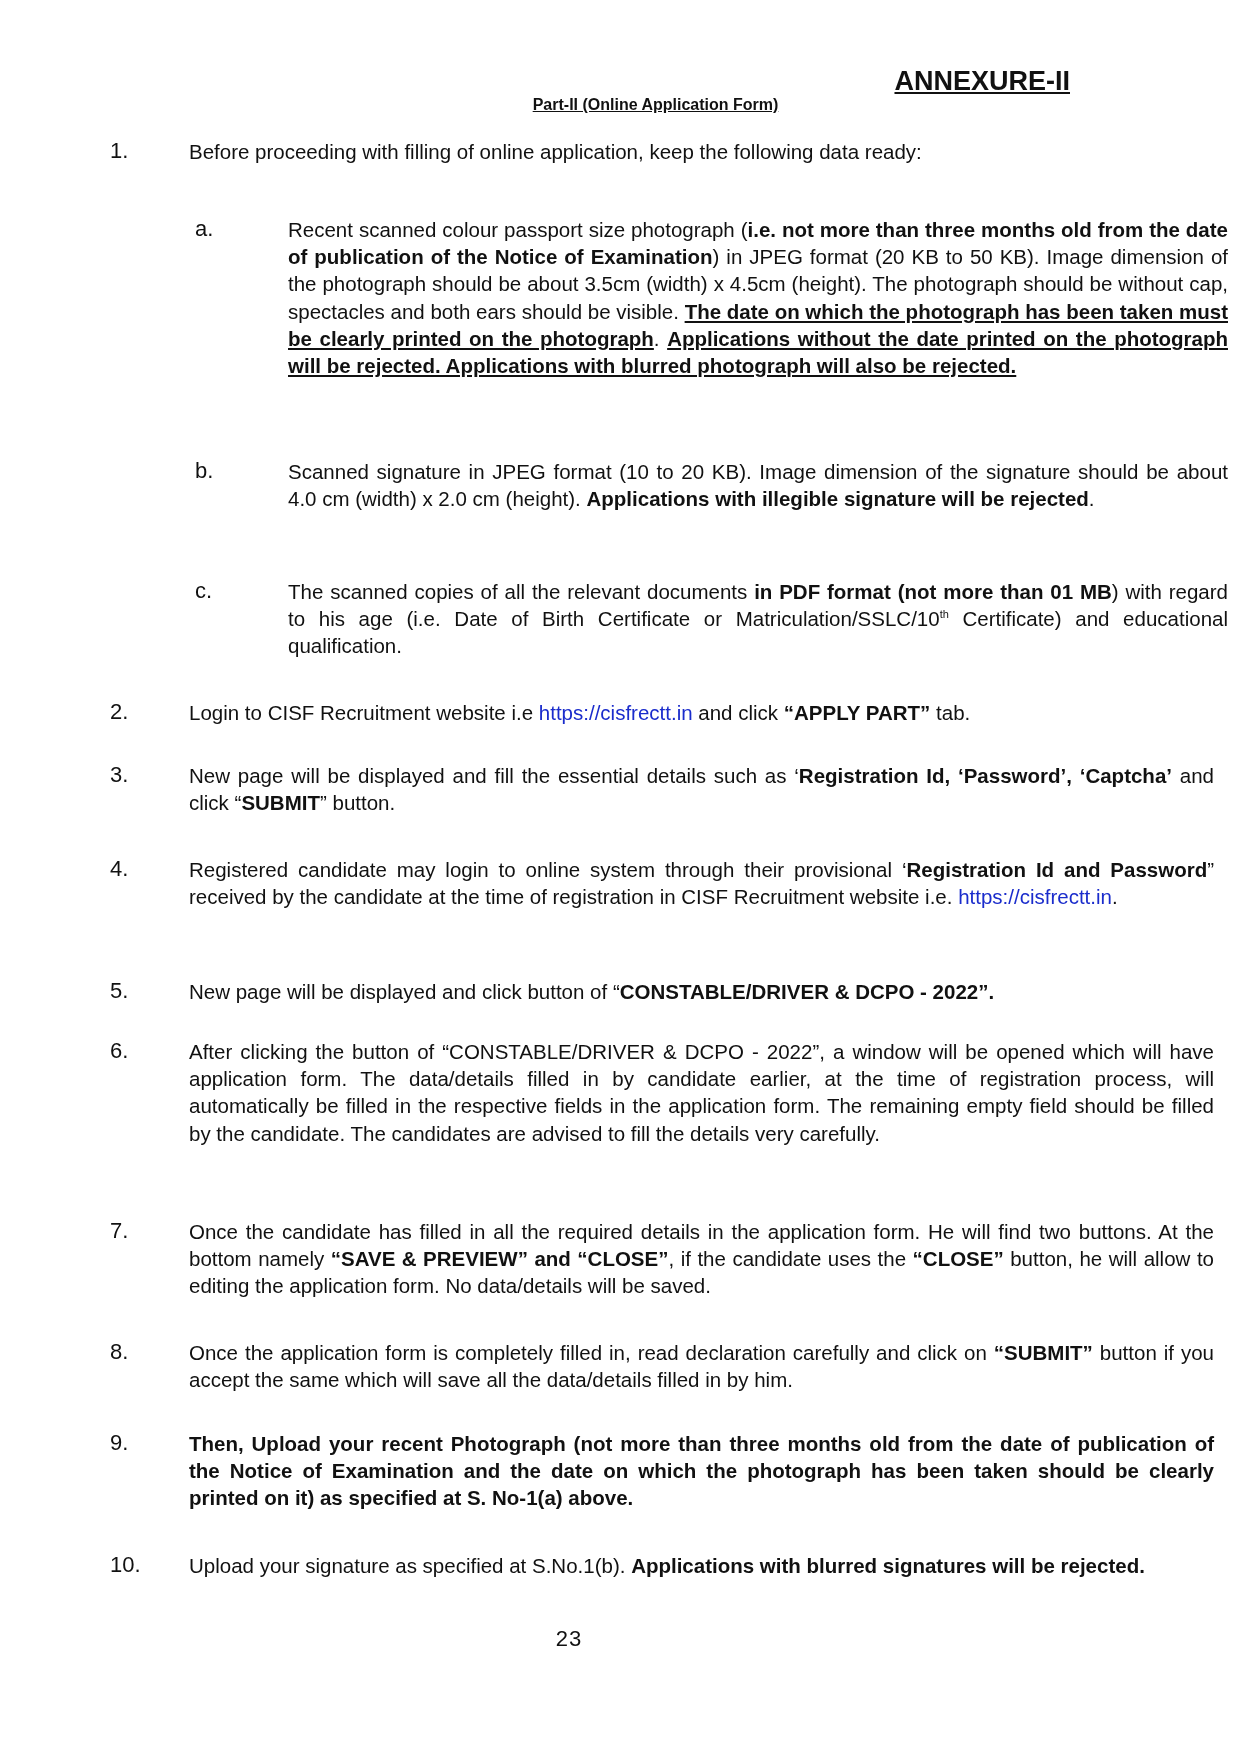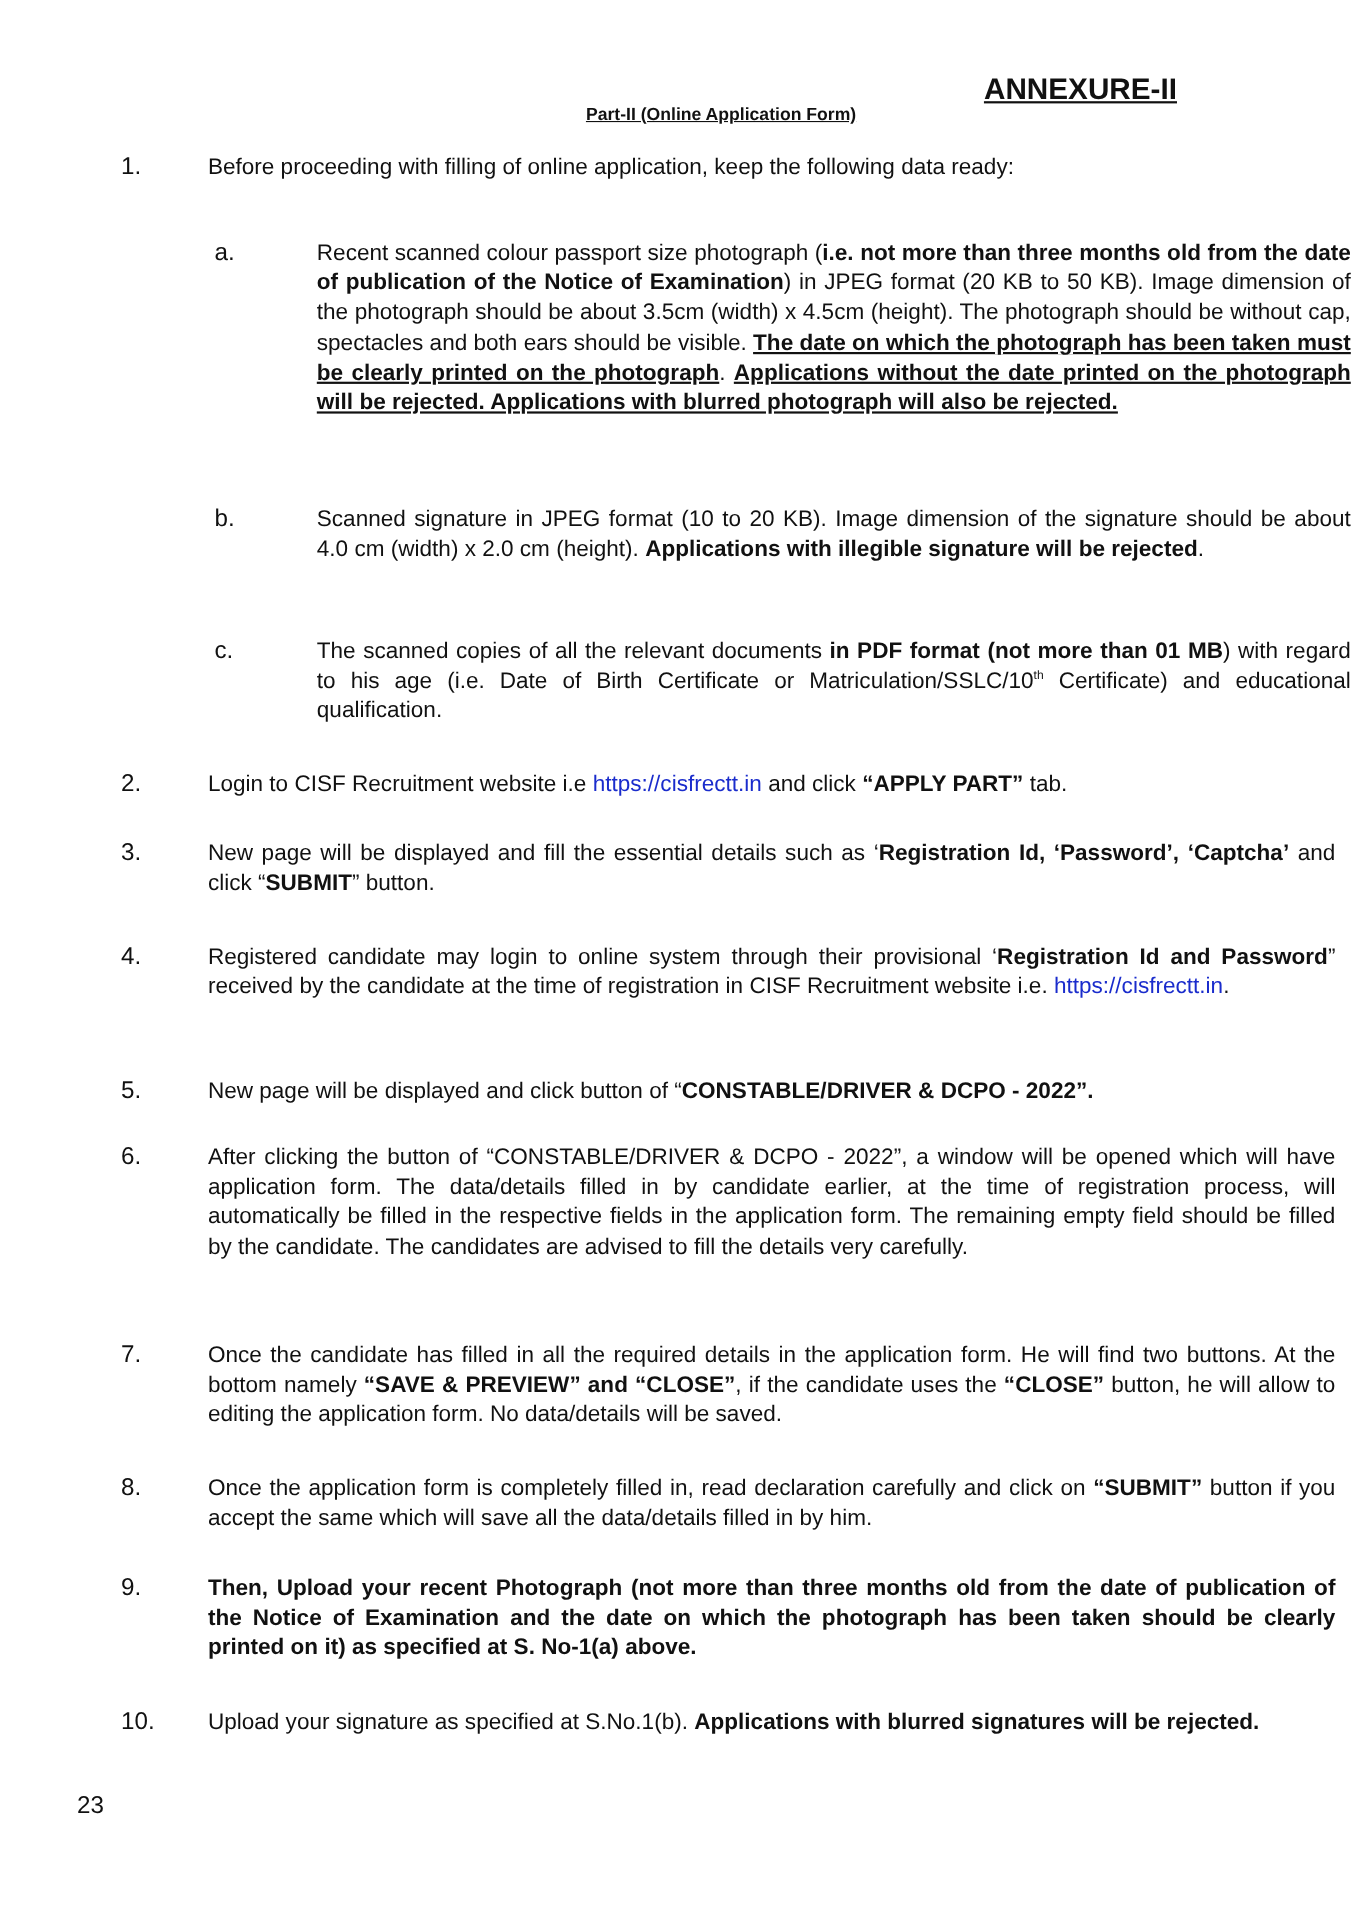--- a/index.html
+++ b/index.html
@@ -21,21 +21,21 @@
     position: absolute; left: 177px; width: 1025px; line-height: 27.2px; text-align: justify; margin-left: 12px;
   }
   .sub .num { left: 195px; }
   .sub .text { left: 276px; width: 940px; }
   b { font-weight: bold; }
   .u { text-decoration: underline; }
   a.link { color: #1a2ccc; }
   sup { font-size: 11px; line-height: 0; }
   .pageno {
     position: absolute; top: 1628px; left: 0; width: 1067px; padding-left: 70px; box-sizing: border-box;
-    font-family: Liberation Sans, sans-serif; font-size: 22px;
+    text-align: center; font-family: Liberation Mono, monospace; font-size: 22px;
   }
 </style>
 </head>
 <body>
 
 <div class="annex">ANNEXURE-II</div>
 <div class="title">Part-II (Online Application Form)</div>
 
 <div class="item" style="top:138px;">
   <span class="num">1.</span>

